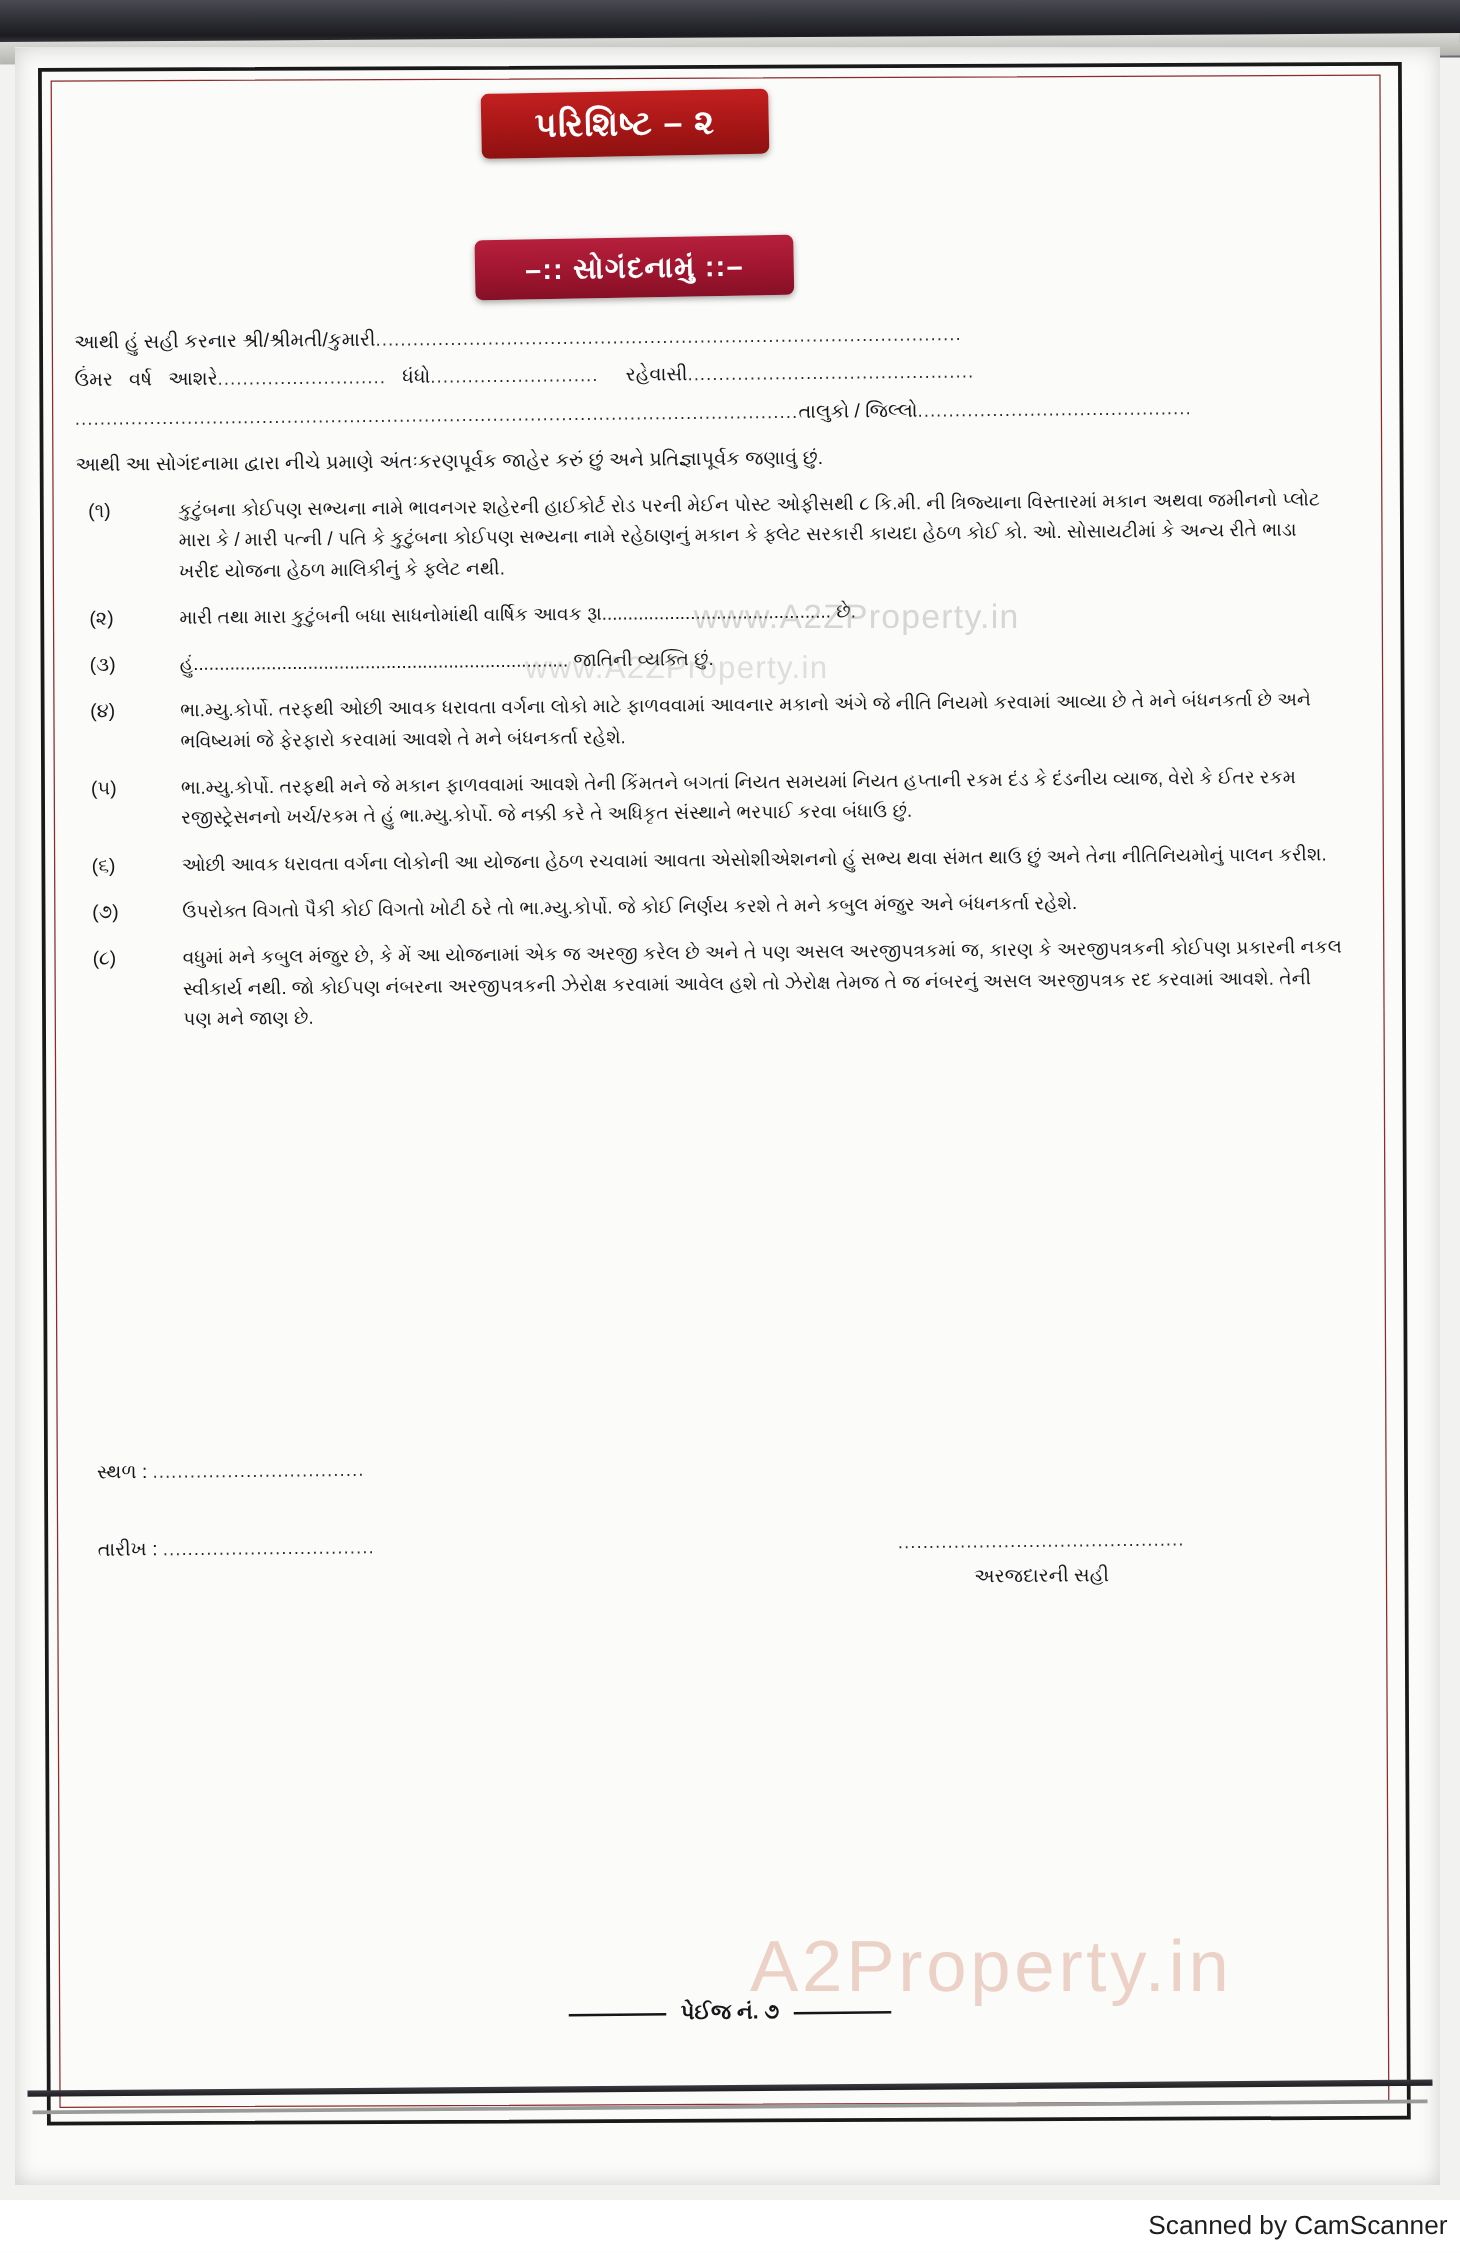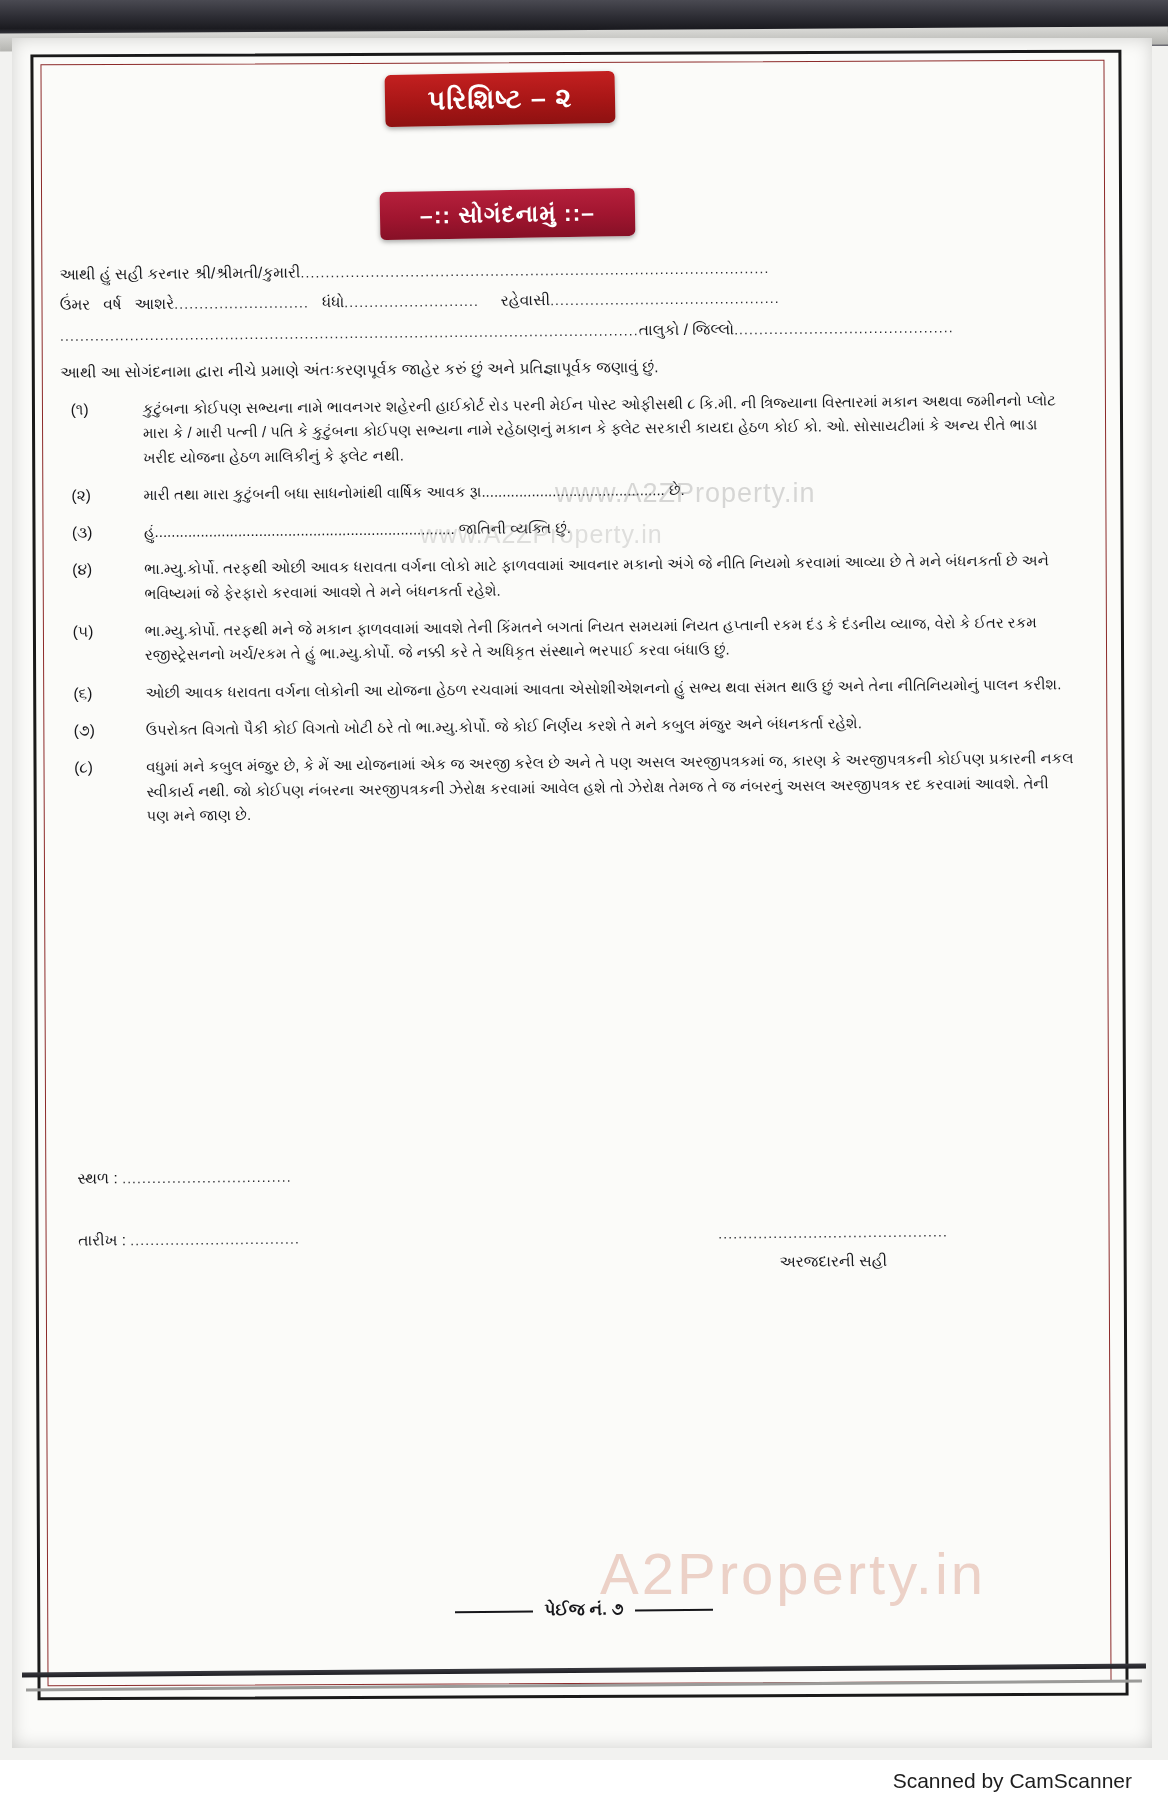--- a/index.html
+++ b/index.html
@@ -158,21 +158,21 @@
     left:600px;top:1540px;font-size:58px;
     color:rgba(214,150,130,.42);
     letter-spacing:3px;
   }
 
   
   #cam{
     position:absolute;left:0;top:1760px;width:1168px;height:42px;
     background:#ffffff;
     display:flex;align-items:center;justify-content:flex-end;
-    padding-right:36px;box-sizing:border-box;
+    padding-right:10px;box-sizing:border-box;
   }
   #cam span{ font-size:21px;color:#1d1d1d;}
 </style>
 </head>
 <body>
 
 <div id="scan">
 
   <div class="book-edge"></div>
   <div class="book-edge2"></div>

